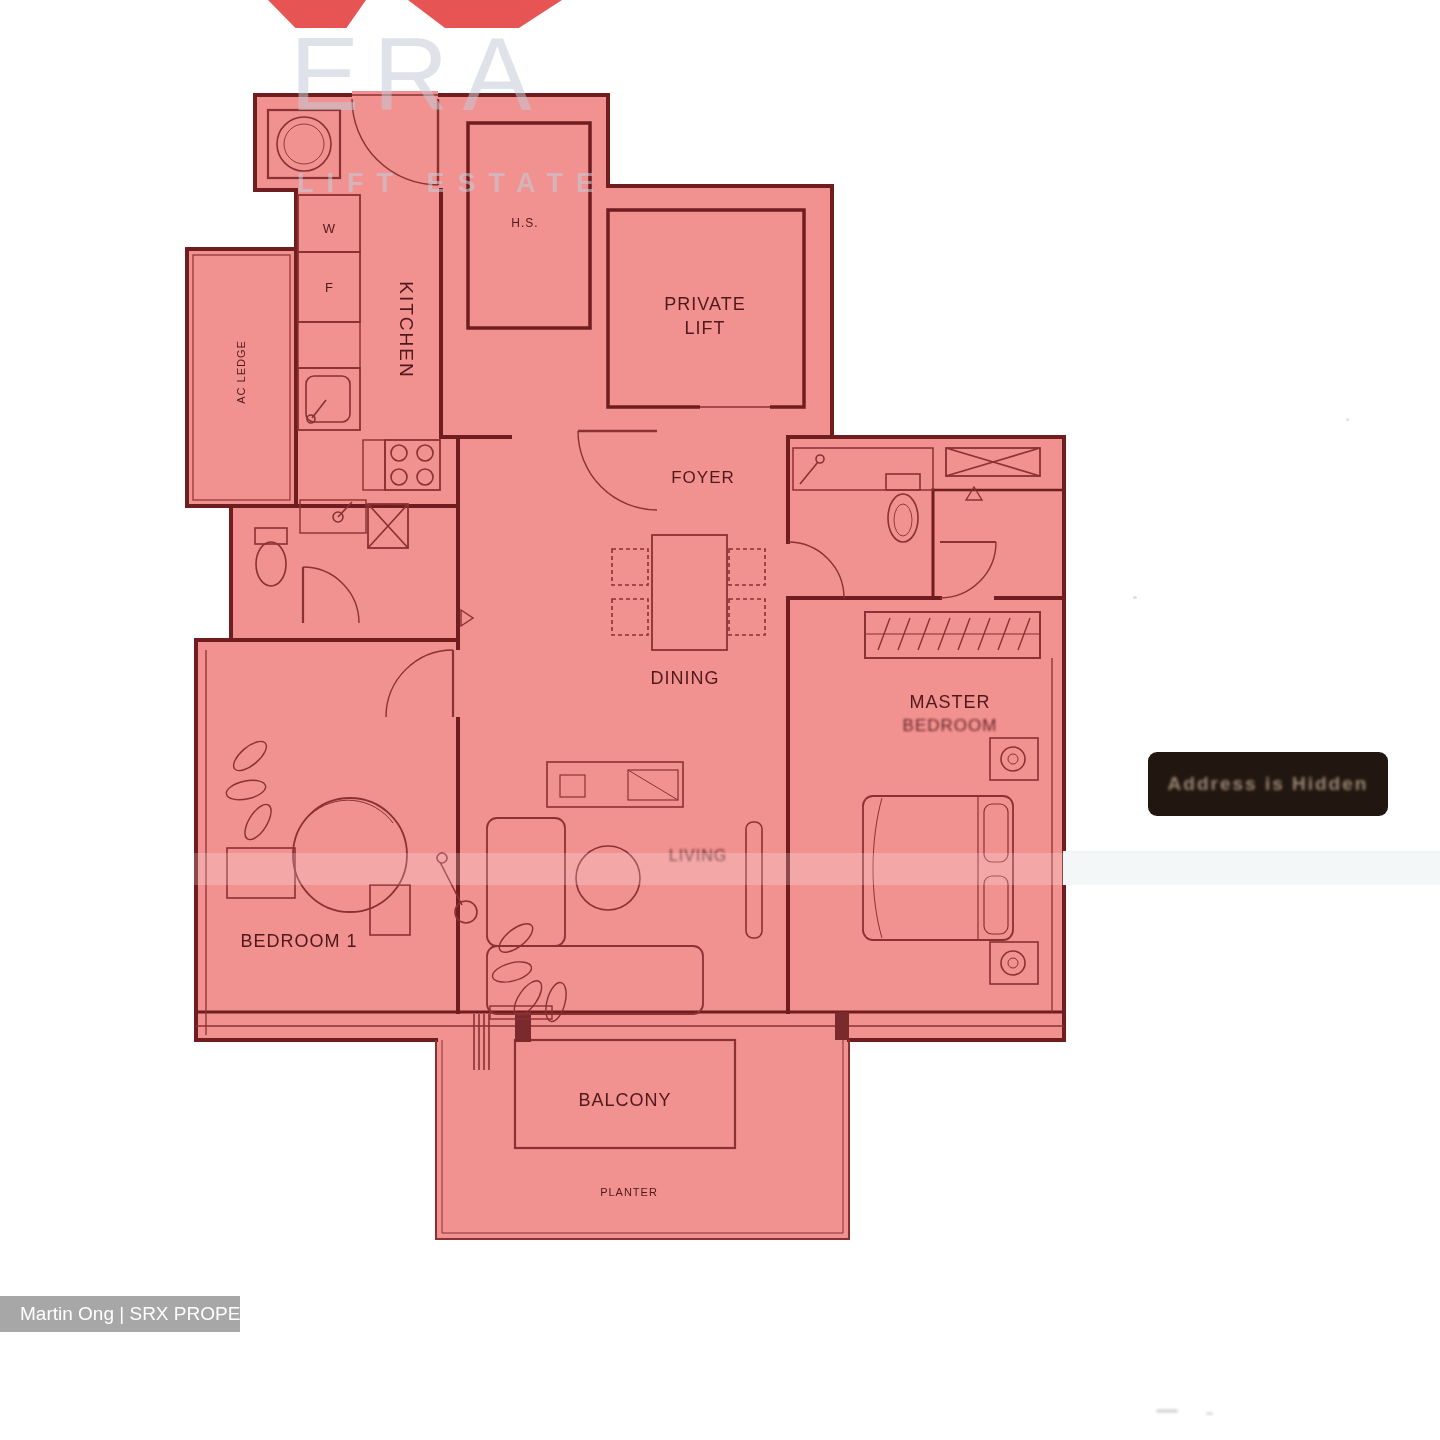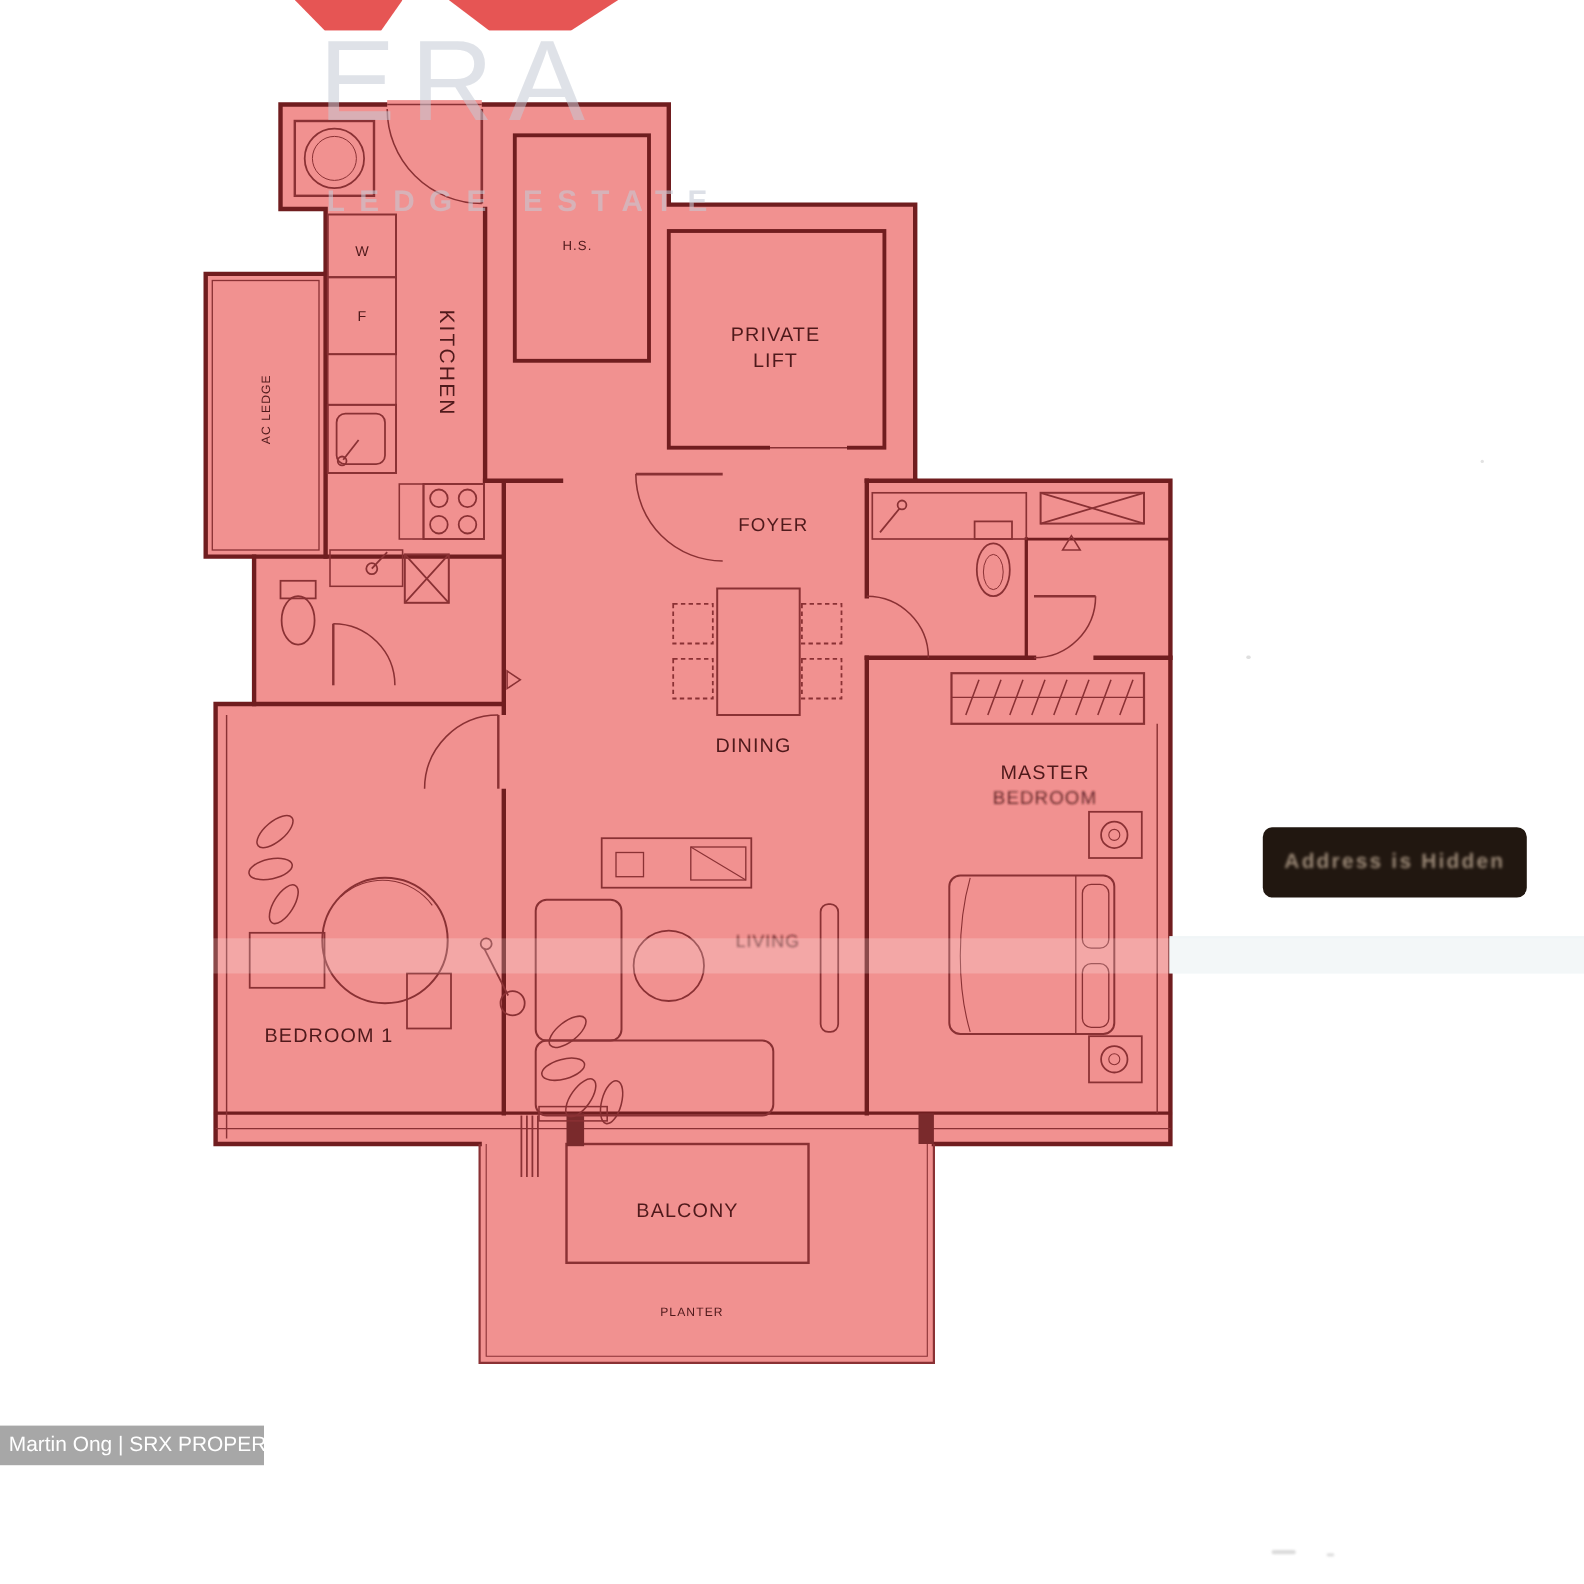--- a/index.html
+++ b/index.html
@@ -23,21 +23,21 @@
   .wm-realestate{left:297px;top:168px;font-size:27px;font-weight:bold;
           letter-spacing:13px;color:rgba(196,201,213,0.58);}
   
   .badge{position:absolute;left:1148px;top:752px;width:240px;height:64px;background:#211710;
          border-radius:9px;z-index:4;display:flex;align-items:center;justify-content:center;
          box-shadow:0 0 0 1px #362а1e inset;}
   .badge span{color:#a5927f;font-size:19px;font-weight:bold;letter-spacing:2px;
          filter:blur(1.5px);opacity:.9;white-space:nowrap;}
   
   .credit{position:absolute;left:0;top:1296px;width:240px;height:36px;background:#a7a7a7;
-          z-index:4;color:#ffffff;font-size:19px;line-height:36px;padding-left:8px;
+          z-index:4;color:#ffffff;font-size:19px;line-height:36px;padding-left:20px;
           box-sizing:border-box;white-space:nowrap;}
   
   .speck{position:absolute;background:#bfbfbf;z-index:2;border-radius:2px;}
   .sp1{left:1133px;top:596px;width:4px;height:3px;opacity:.5;}
   .sp2{left:1346px;top:418px;width:3px;height:3px;opacity:.45;}
   .sp3{left:1156px;top:1409px;width:22px;height:4px;opacity:.55;filter:blur(1px);}
   .sp4{left:1206px;top:1412px;width:7px;height:3px;opacity:.5;filter:blur(1px);}
 </style>
 </head>
 <body>
@@ -215,21 +215,21 @@
       <text x="629" y="1196" font-size="11" letter-spacing="1">PLANTER</text>
     </g>
   </svg>
 
   <div class="scan-band-right"></div>
   <div class="scan-band"></div>
 
   <div class="wm wm-red wm-red-left"></div>
   <div class="wm wm-red wm-red-right"></div>
   <div class="wm wm-era">ERA</div>
-  <div class="wm wm-realestate">LEDGE ESTATE</div>
+  <div class="wm wm-realestate">LIFT ESTATE</div>
 
   <div class="badge">
     <span>Address is Hidden</span>
   </div>
 
   <div class="credit">
     <span>Martin Ong | SRX PROPERTY</span>
   </div>
 
   <div class="speck sp1"></div>

